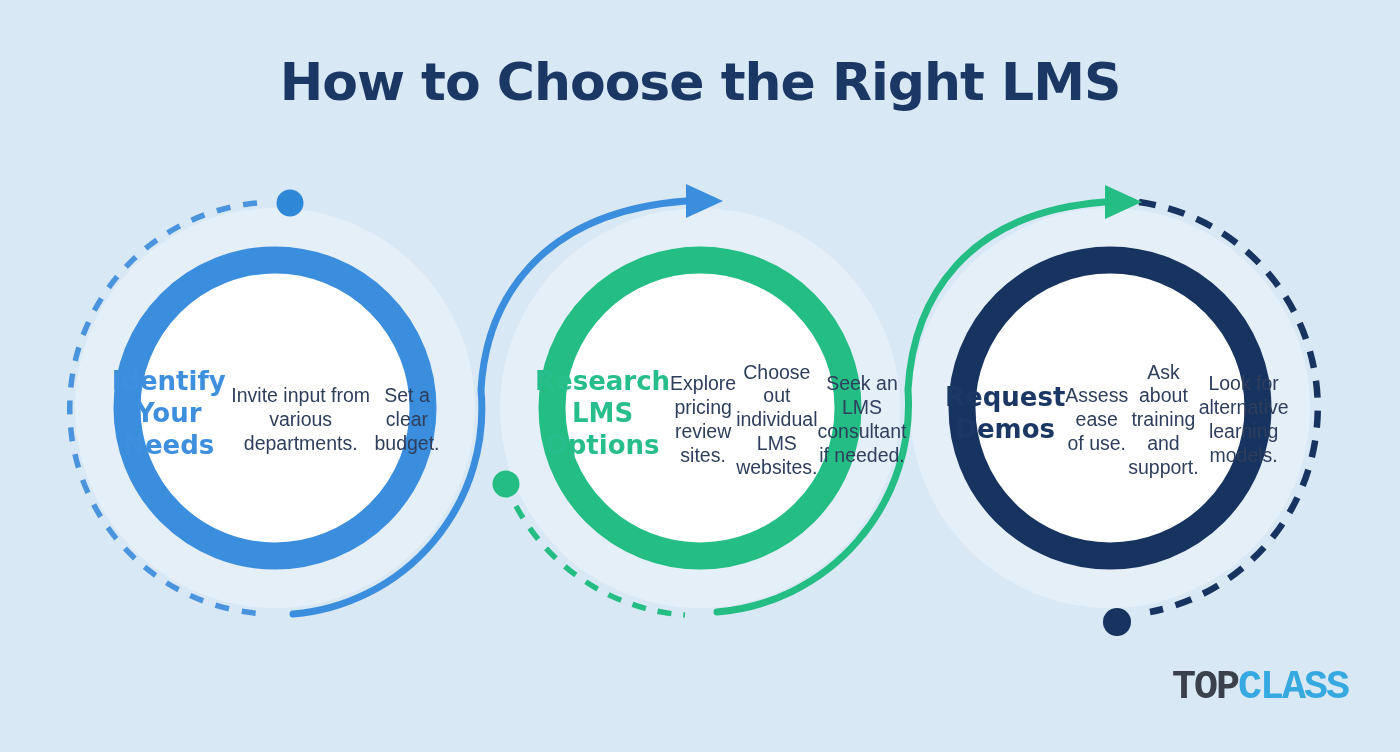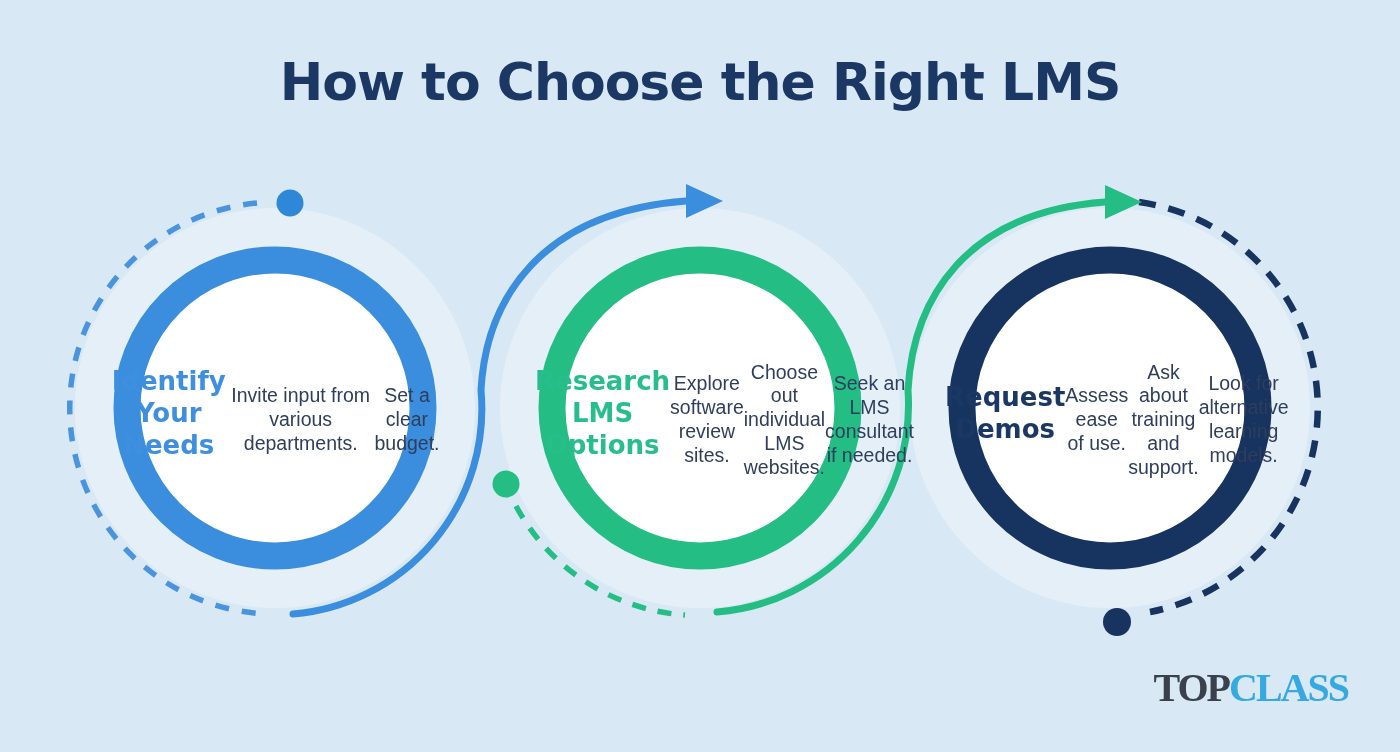--- a/index.html
+++ b/index.html
@@ -65,21 +65,21 @@
     font-size: 19.5px;
     line-height: 1.22;
     color: #2E3E5C;
     white-space: pre-line;
   }
 
   .logo {
     position: absolute;
     right: 52px;
     bottom: 44px;
-    font-family: Liberation Serif, serif;
+    font-family: Liberation Mono, monospace;
     font-size: 40px;
     font-weight: 800;
     letter-spacing: -2px;
     line-height: 1;
   }
   .logo-top   { color: #3A414C; }
   .logo-class { color: #36A9E0; }
 </style>
 </head>
 <body>
@@ -121,21 +121,21 @@
 Your Needs</h2>
     <p class="step-point">Invite input from various
 departments.</p>
     <p class="step-point">Set a clear
 budget.</p>
   </div>
 
   <div class="step step-2">
     <h2 class="step-heading">Research
 LMS Options</h2>
-    <p class="step-point">Explore software
+    <p class="step-point">Explore pricing
 review sites.</p>
     <p class="step-point">Choose out individual
 LMS websites.</p>
     <p class="step-point">Seek an LMS consultant
 if needed.</p>
   </div>
 
   <div class="step step-3">
     <h2 class="step-heading">Request
 Demos</h2>

